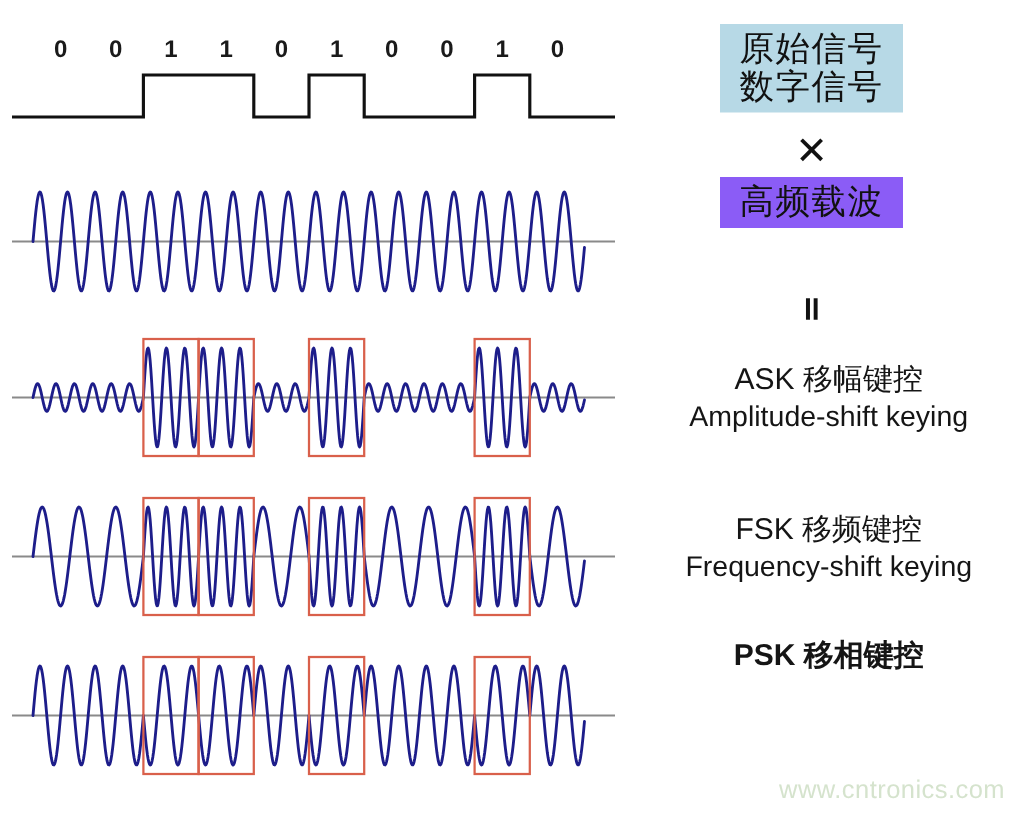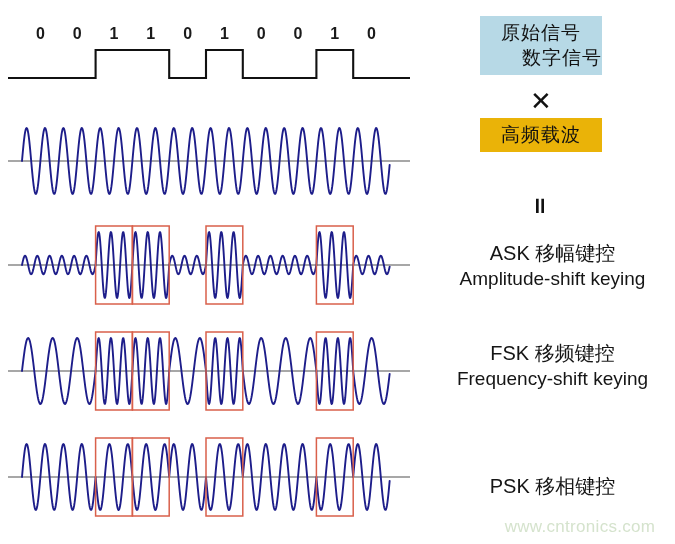--- a/index.html
+++ b/index.html
@@ -55,30 +55,30 @@
     left: 430px;
     top: 0;
     width: 245px;
     height: 544px;
   }
   .chipbox {
     position: absolute;
     left: 50px;
     width: 122px;
     text-align: center;
-    font-size: 19px;
+    font-size: 23px;
     line-height: 25px;
     font-family: "Liberation Sans", "DejaVu Sans", sans-serif;
     color: #111;
     padding: 4px 0 5px 0;
     letter-spacing: 1px;
   }
-  .chipbox .l2 { display: block; text-align: right; }
+  .chipbox .l2 { display: block; }
   #box-source { top: 16px; background: #b7d9e6; }
-  #box-carrier { top: 118px; background: #eab308; }
+  #box-carrier { top: 118px; background: #8b5cf6; }
 
   .op-symbol {
     position: absolute;
     left: 50px;
     width: 122px;
     text-align: center;
     font-size: 26px;
     line-height: 26px;
     color: #111;
     font-family: "DejaVu Sans", sans-serif;
@@ -107,28 +107,28 @@
   }
   .mod-label .en {
     display: block;
     font-size: 19px;
     line-height: 25px;
     color: #151515;
     font-family: "Liberation Sans", "DejaVu Sans", sans-serif;
   }
   #label-ask { top: 240px; }
   #label-fsk { top: 340px; }
-  #label-psk { top: 473px; }
+  #label-psk { top: 424px; font-weight: bold; }
 
   #watermark {
     position: absolute;
     left: 490px;
     top: 516px;
     width: 180px;
-    text-align: center;
+    text-align: right;
     font-size: 17px;
     line-height: 22px;
     color: #d5e3cd;
     font-family: "Liberation Sans", "DejaVu Sans", sans-serif;
     letter-spacing: 0.3px;
   }
 </style>
 </head>
 <body>
 

